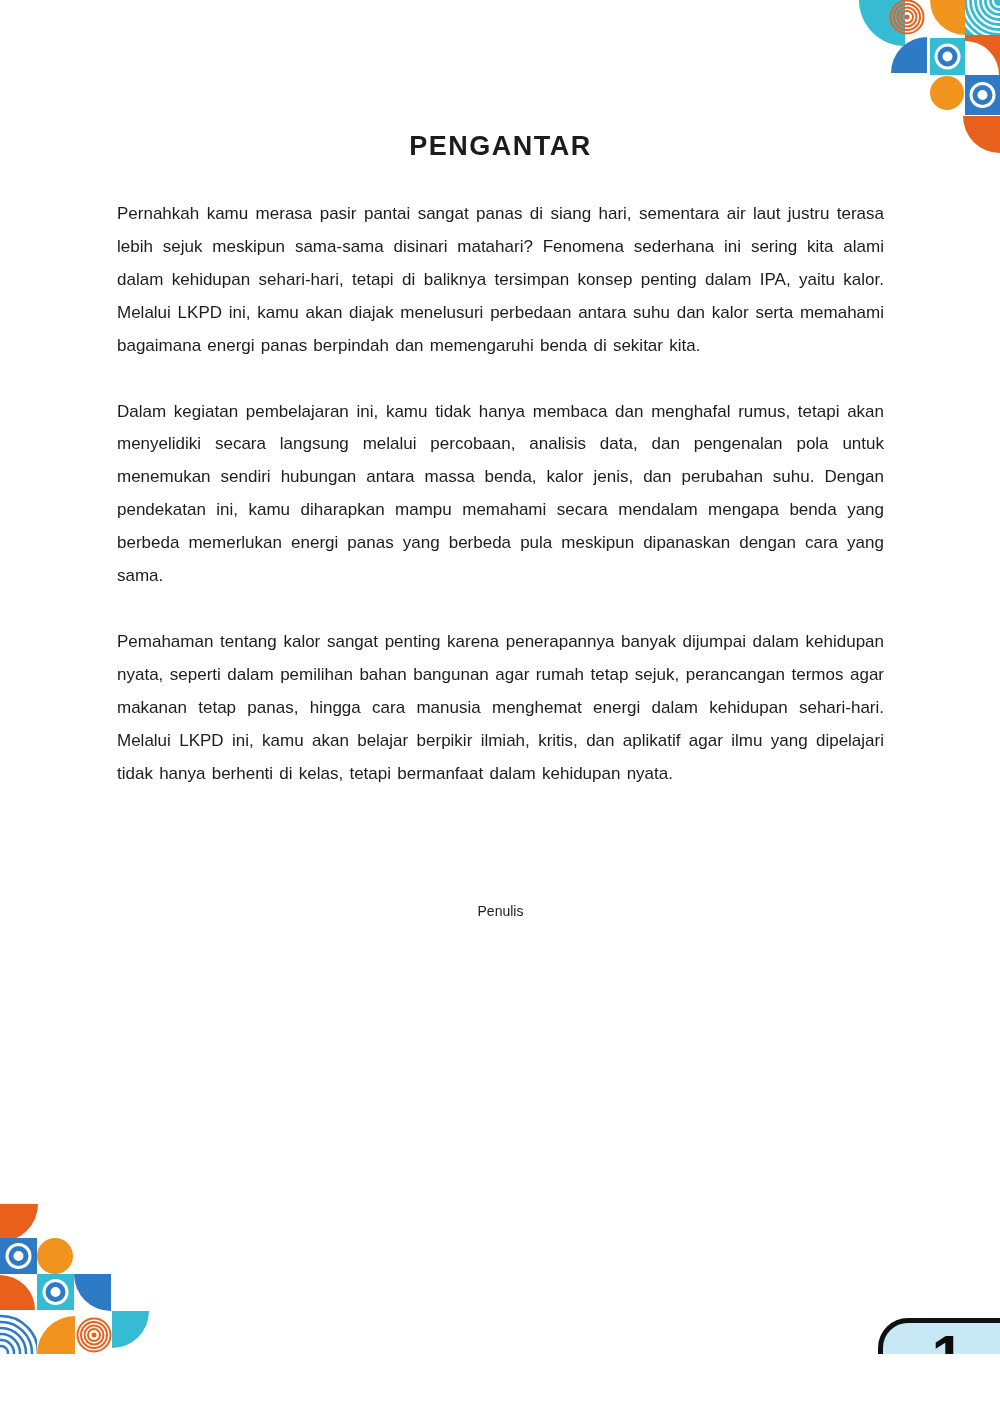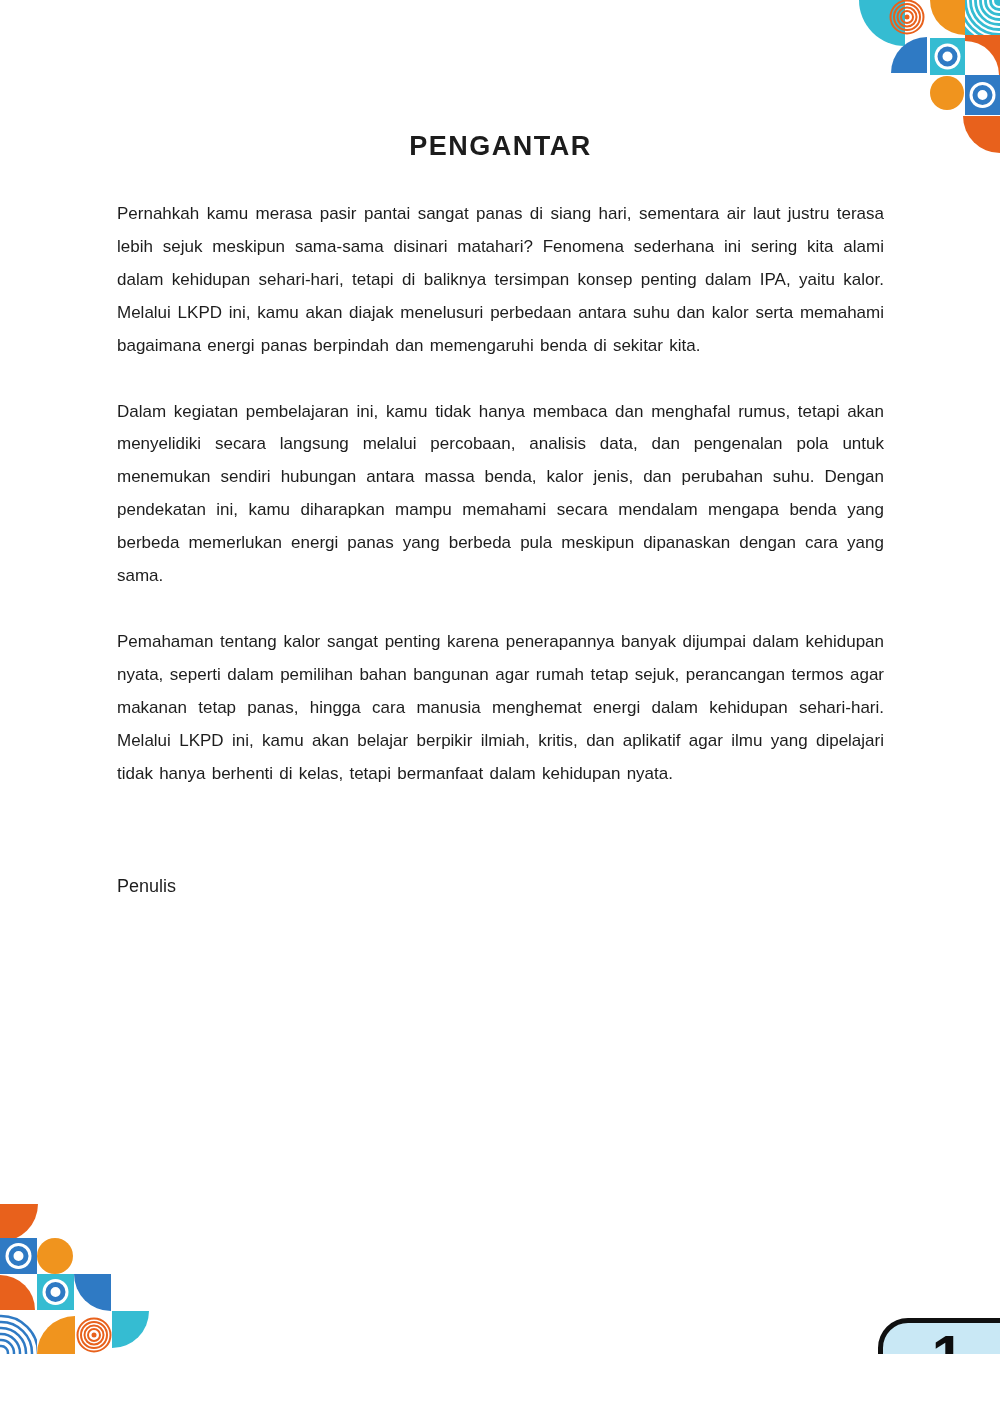--- a/index.html
+++ b/index.html
@@ -25,23 +25,23 @@
   }
   .para{
     margin:0 0 33px 0;
     font-size:17px;
     line-height:32.9px;
     text-align:justify;
     text-align-last:left;
     word-spacing:1.5px;
   }
   .signature{
-    margin-top:85px;
-    font-size:18px;
-    text-align:left;
+    margin-top:112px;
+    font-size:14px;
+    text-align:center;
   }
   .deco-tr{position:absolute;top:0;right:0;width:150px;height:156px;}
   .deco-bl{position:absolute;left:0;bottom:0;width:160px;height:156px;}
   .page-box{
     position:absolute;
     left:878px;top:1318px;
     width:160px;height:80px;
     background:#C9E8F5;
     border:5px solid #101010;
     border-radius:30px 0 0 30px;

